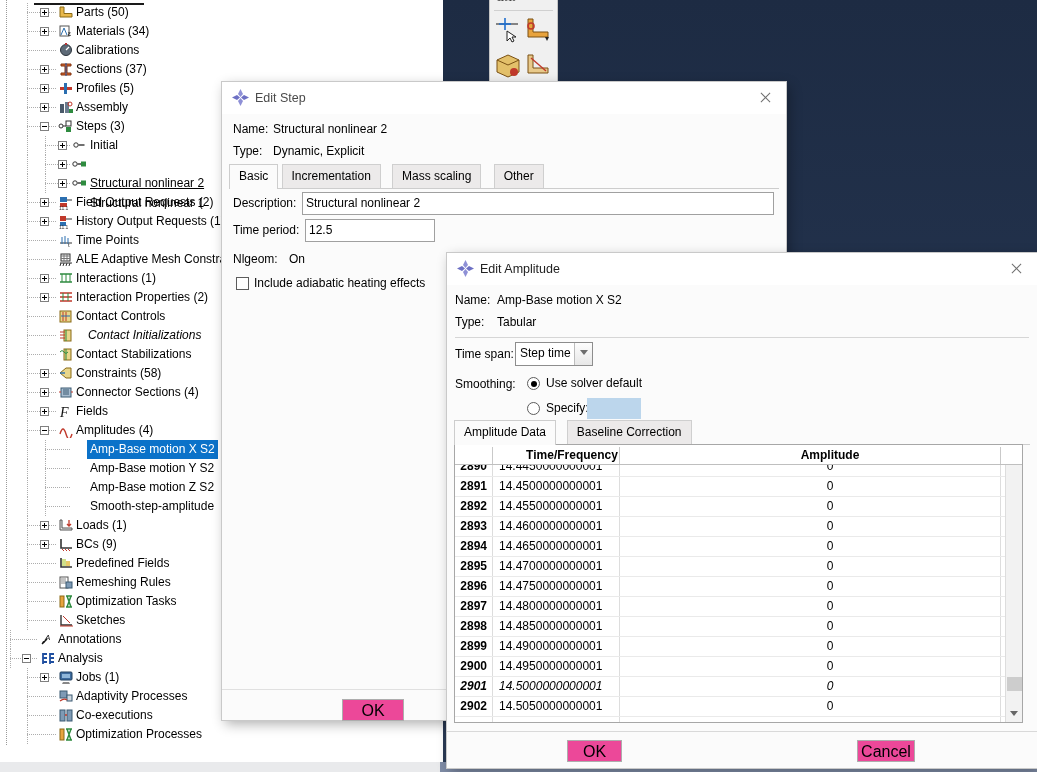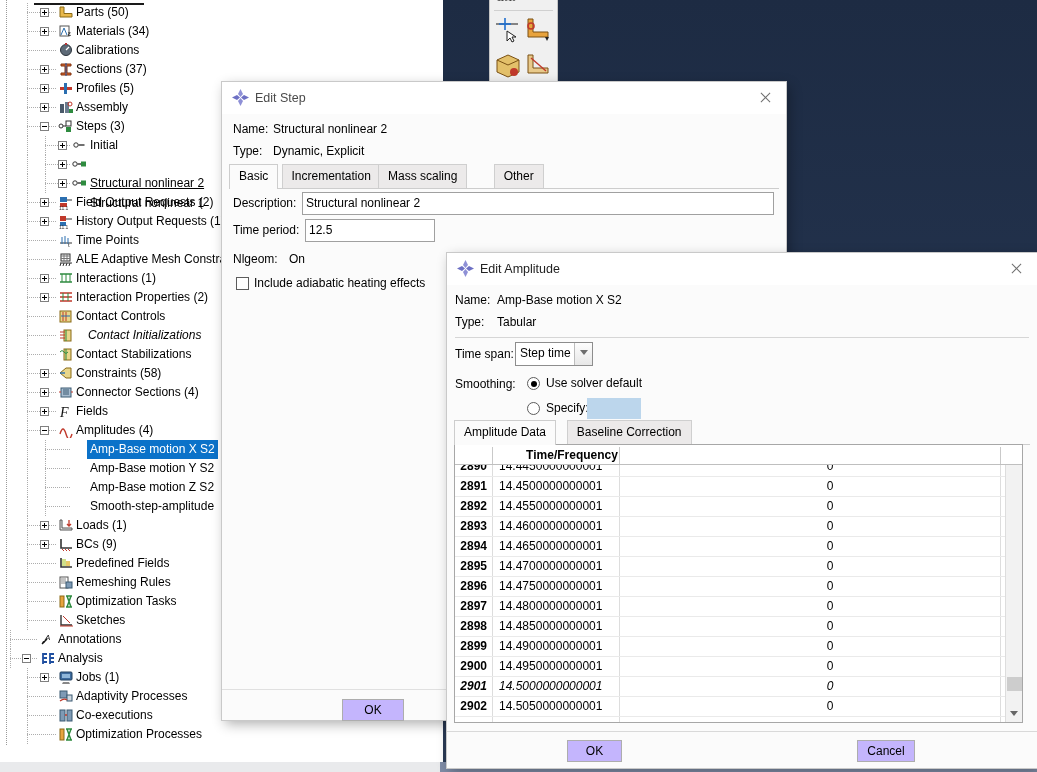--- a/index.html
+++ b/index.html
@@ -66,22 +66,22 @@
 
   .tabbar{position:absolute;height:24px;}
   .tab{position:absolute;top:0;height:24px;line-height:23px;padding:0 9px;
     background:#eceaea;border:1px solid #cfcfcf;border-bottom:none;font-size:12px;
     box-sizing:border-box;color:#000;}
   .tab.active{background:#fbfbfb;border-color:#cdcdcd;height:25px;z-index:3;}
   .tabline{position:absolute;height:1px;background:#cdcdcd;}
 
   .field{position:absolute;background:#fff;border:1px solid #a0a0a0;box-sizing:border-box;
     font-size:12px;line-height:21px;padding:0 3px;color:#000;}
-  .btn{position:absolute;background:#c4b5fd;border:1px solid #adadad;box-sizing:border-box;
-    font-size:12px;text-align:center;color:#000;}
+  .btn{position:absolute;background:#ec4899;border:1px solid #adadad;box-sizing:border-box;
+    font-size:16px;text-align:center;color:#000;}
   .sep-line{position:absolute;height:1px;background:#d8d8d8;}
 
   
   .radio{position:absolute;width:13px;height:13px;border-radius:50%;border:1px solid #5c5c5c;background:#fff;box-sizing:border-box;}
   .radio.on:after{content:"";position:absolute;left:2.5px;top:2.5px;width:6px;height:6px;border-radius:50%;background:#000;}
   .chk{position:absolute;width:13px;height:13px;border:1px solid #5c5c5c;background:#fff;box-sizing:border-box;}
 
   
   .combo{position:absolute;background:#fff;border:1px solid #8d8d8d;box-sizing:border-box;
     font-size:12px;line-height:20px;padding-left:4px;}
@@ -586,21 +586,21 @@
   </div>
 
   <div class="row-lbl" style="left:11px;top:40px;">Name:</div>
   <div class="row-lbl" style="left:51px;top:40px;">Structural nonlinear 2</div>
   <div class="row-lbl" style="left:11px;top:62px;">Type:</div>
   <div class="row-lbl" style="left:51px;top:62px;">Dynamic, Explicit</div>
 
   <div class="tabbar" id="step-tabs" style="left:7px;top:82px;width:550px;">
       <div class="tab active" style="left: 0px;">Basic</div>
       <div class="tab" style="left: 52.5px;">Incrementation</div>
-      <div class="tab" style="left: 149px;">Mass scaling</div>
+      <div class="tab" style="left: 163px;">Mass scaling</div>
       <div class="tab" style="left: 264.7px;">Other</div>
     </div>
   <div class="tabline" style="left:7px;top:106px;width:550px;"></div>
 
   <div class="row-lbl" style="left:11px;top:114px;">Description:</div>
   <div class="field" style="left:80px;top:110px;width:472px;height:23px;">Structural nonlinear 2</div>
 
   <div class="row-lbl" style="left:11px;top:141px;">Time period:</div>
   <div class="field" style="left:83px;top:137px;width:130px;height:23px;">12.5</div>
 
@@ -653,20 +653,21 @@
   <div class="tabbar" id="amp-tabs" style="left:7px;top:167px;width:576px;">
       <div class="tab active" style="left: 0px;">Amplitude Data</div>
       <div class="tab" style="left: 112.8px;">Baseline Correction</div>
     </div>
   <div class="tabline" style="left:7px;top:191px;width:576px;"></div>
 
   <div class="tblwrap" style="left:7px;top:191px;width:569px;height:279px;">
 
     <div class="thead">
       <div class="hcell" style="left:37px;width:160px;">Time/Frequency</div>
+      <div class="hcell" style="left:205px;width:340px;">Amplitude</div>
       <div class="hsep" style="left:37px;"></div>
       <div class="hsep" style="left:164px;"></div>
       <div class="hsep" style="left:545px;"></div>
       <div class="hline"></div>
     </div>
 
     <div class="tbody" id="amp-rows">
       <div class="vgrid" style="left:37px;"></div>
       <div class="vgrid" style="left:164px;"></div>
       <div class="vgrid" style="left:545px;"></div>

